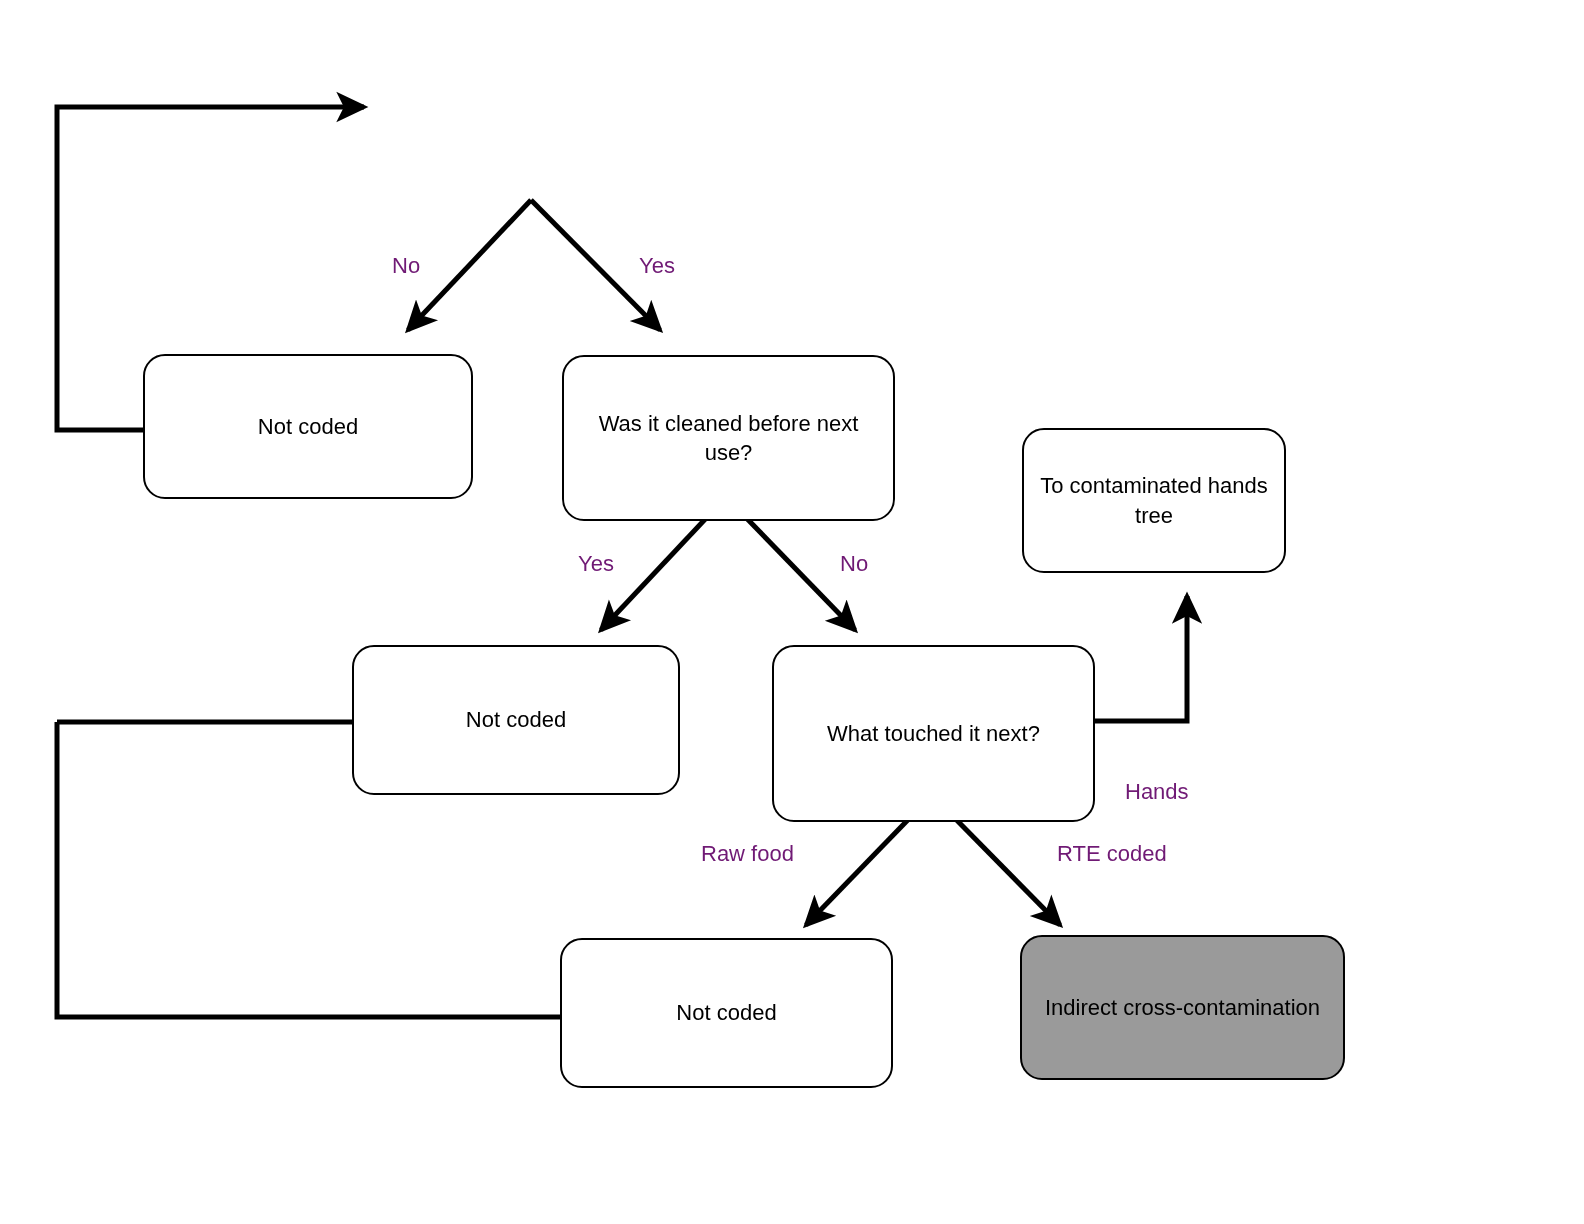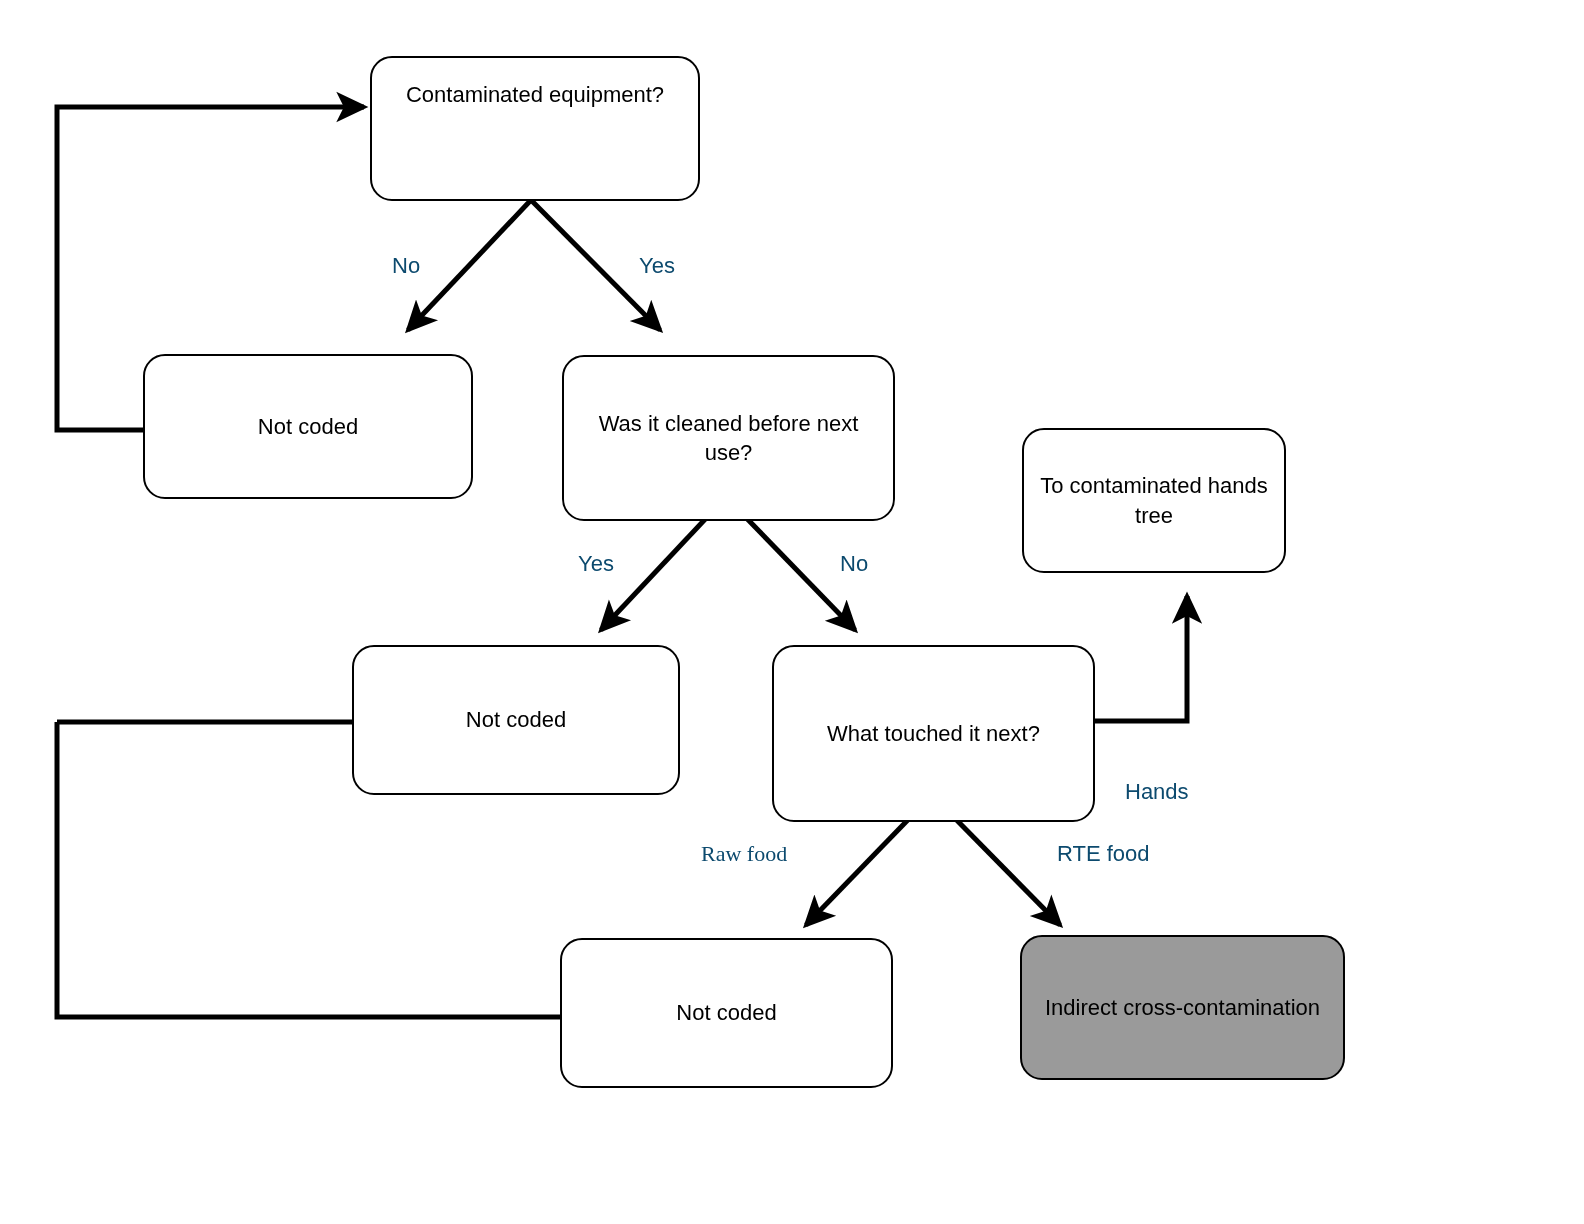--- a/index.html
+++ b/index.html
@@ -36,21 +36,21 @@
     color: #000000;
     padding: 0 16px;
   }
   .node.v-center { align-items: center; }
   .node.v-top { align-items: flex-start; padding-top: 22px; }
   .node.shaded { background: #9a9a9a; }
   .node .label { display: block; width: 100%; }
   .edge-label {
     position: absolute;
     font-size: 22px;
-    color: #0c4a6e;
+    color: #701a75;
     white-space: nowrap;
   }
 </style>
 </head>
 <body>
 
 <div id="canvas">
 
   <svg id="edges" viewBox="0 0 1584 1224" xmlns="http://www.w3.org/2000/svg">
     <defs>
@@ -73,23 +73,20 @@
 
     <path d="M 1095 721 L 1187 721 L 1187 596" fill="none" stroke="#000000" stroke-width="5" marker-end="url(#arrow)"></path>
 
     <path d="M 143 430 L 57 430 L 57 107 L 364 107" fill="none" stroke="#000000" stroke-width="5" marker-end="url(#arrow)"></path>
 
     <path d="M 352 722 L 57 722" fill="none" stroke="#000000" stroke-width="5"></path>
 
     <path d="M 560 1017 L 57 1017 L 57 722" fill="none" stroke="#000000" stroke-width="5"></path>
   </svg>
 
-  <div class="node v-top" style="left:370px; top:56px; width:330px; height:145px;">
-    <span class="label">Contaminated equipment?</span>
-  </div>
 
   <div class="node v-center" style="left:143px; top:354px; width:330px; height:145px;">
     <span class="label">Not coded</span>
   </div>
 
   <div class="node v-center" style="left:562px; top:355px; width:333px; height:166px;">
     <span class="label">Was it cleaned before next use?</span>
   </div>
 
   <div class="node v-center" style="left:1022px; top:428px; width:264px; height:145px;justify-content:flex-end;">
@@ -115,17 +112,17 @@
   <div class="edge-label" style="left:392px; top:253px;">No</div>
 
   <div class="edge-label" style="left:639px; top:253px;">Yes</div>
 
   <div class="edge-label" style="left:578px; top:551px;">Yes</div>
 
   <div class="edge-label" style="left:840px; top:551px;">No</div>
 
   <div class="edge-label" style="left:1125px; top:743px;margin-top:36px;">Hands</div>
 
-  <div class="edge-label" style="left:701px; top:841px;font-family:Liberation Serif, serif;">Raw food</div>
+  <div class="edge-label" style="left:701px; top:841px;">Raw food</div>
 
-  <div class="edge-label" style="left:1057px; top:841px;">RTE food</div>
+  <div class="edge-label" style="left:1057px; top:841px;">RTE coded</div>
 
 </div>
 
 </body></html>

